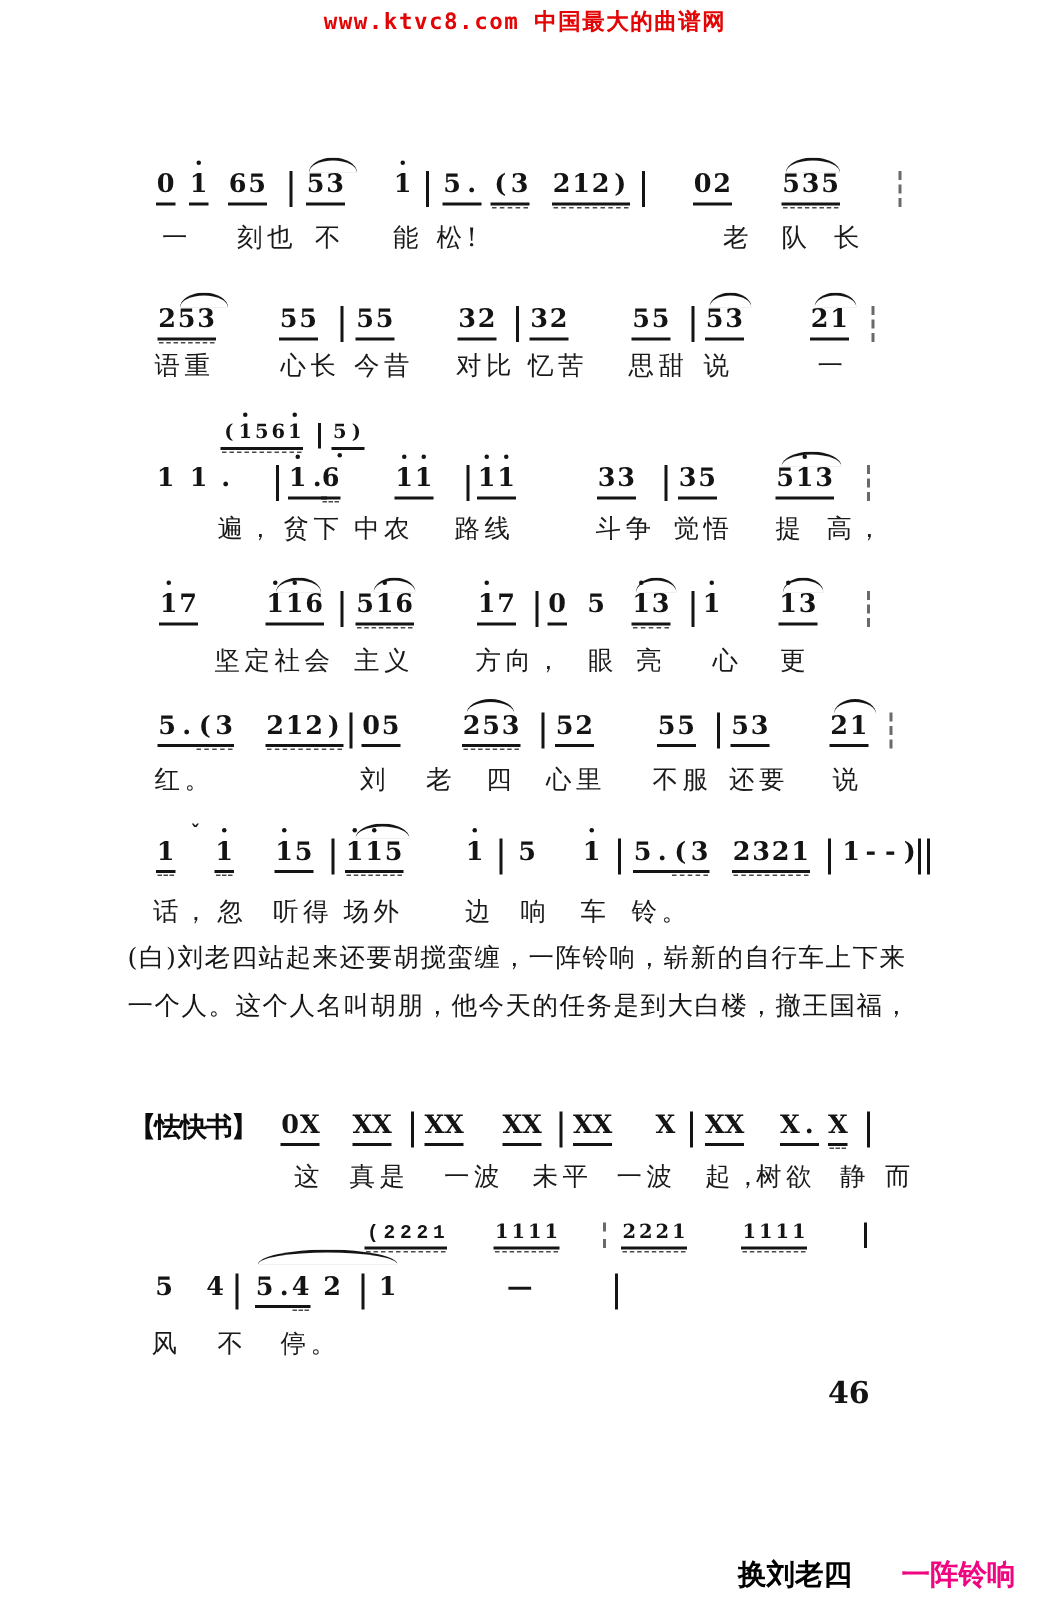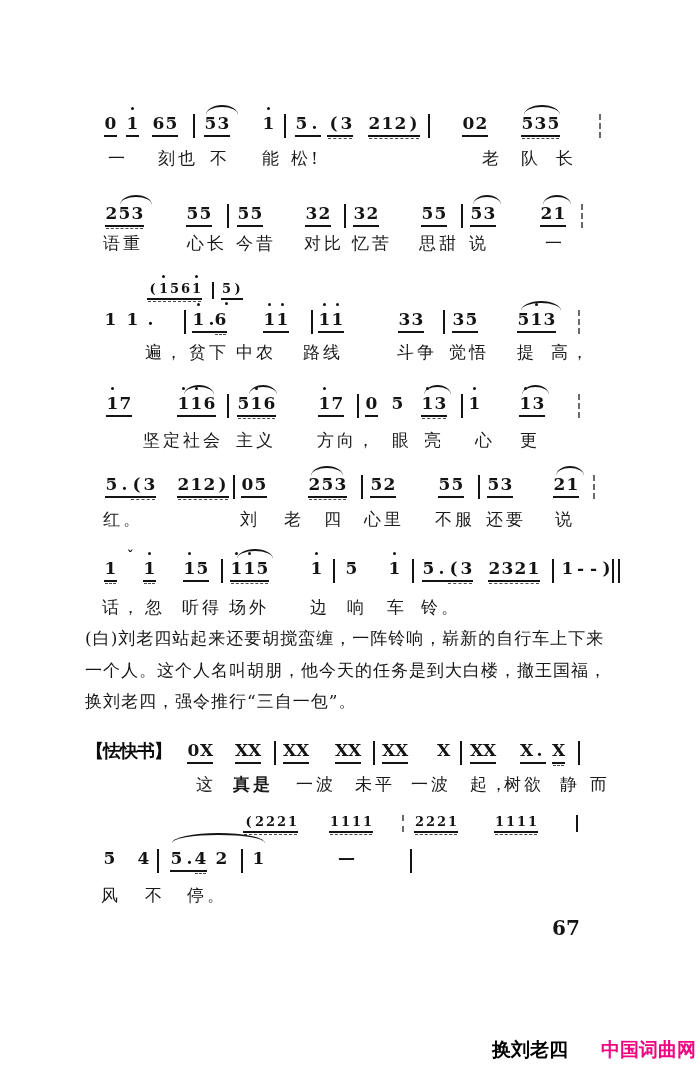--- a/index.html
+++ b/index.html
@@ -29,20 +29,21 @@
        letter-spacing:1px;white-space:nowrap;color:#161616;}
   .section-label{position:absolute;font:bold 18px "DejaVu Serif",serif;letter-spacing:-1px;color:#0c0c0c;}
   .page-number{position:absolute;left:552px;top:916px;font:bold 20px "DejaVu Serif",serif;}
   .footer-prefix{position:absolute;left:492px;top:1037px;font:bold 19px "DejaVu Sans",sans-serif;color:#000;}
   .footer-brand{position:absolute;left:601px;top:1037px;font:bold 19px "DejaVu Sans",sans-serif;}
 </style>
 </head>
 <body>
 
 <div id="page">
+  <div class="site" style="color: rgb(227, 5, 5);">www.ktvc8.com 中国最大的曲谱网</div>
   <div id="score">
       <span class="note u1" style="left: 104px; top: 113px;"><b>0</b></span>
       <span class="note u1" style="left: 126px; top: 113px;"><b class="da">1</b></span>
       <span class="note u1" style="left: 152px; top: 113px;"><b>6</b><b>5</b></span>
       <span class="barline " style="left: 193px; top: 114px;"></span>
       <span class="note u1" style="left: 204px; top: 113px;"><b>5</b><b>3</b></span>
       <span class="note" style="left: 262px; top: 113px;"><b class="da">1</b></span>
       <span class="barline " style="left: 284px; top: 114px;"></span>
       <span class="note u1" style="left: 295px; top: 113px;"><b>5</b><b>.</b></span>
       <span class="note u2" style="left: 327px; top: 113px;"><b>(</b><b>3</b><i class="ul2"></i></span>
@@ -192,29 +193,29 @@
       <span class="note u1" style="left: 335px; top: 740px;"><b>X</b><b>X</b></span>
       <span class="barline " style="left: 373px; top: 741px;"></span>
       <span class="note u1" style="left: 382px; top: 740px;"><b>X</b><b>X</b></span>
       <span class="note" style="left: 437px; top: 740px;"><b>X</b></span>
       <span class="barline " style="left: 460px; top: 741px;"></span>
       <span class="note u1" style="left: 470px; top: 740px;"><b>X</b><b>X</b></span>
       <span class="note u1" style="left: 520px; top: 740px;"><b>X</b><b>.</b></span>
       <span class="note u2" style="left: 552px; top: 740px;"><b>X</b><i class="ul2"></i></span>
       <span class="barline " style="left: 578px; top: 741px;"></span>
       <span class="lyric" style="left: 196px; top: 773px;">这</span>
-      <span class="lyric" style="left: 233px; top: 773px; font-weight: bold;">真是</span>
+      <span class="lyric" style="left: 233px; top: 773px;">真是</span>
       <span class="lyric" style="left: 296px; top: 773px;">一波</span>
       <span class="lyric" style="left: 355px; top: 773px;">未平</span>
       <span class="lyric" style="left: 411px; top: 773px;">一波</span>
       <span class="lyric" style="left: 470px; top: 773px;">起，</span>
       <span class="lyric" style="left: 504px; top: 773px;">树欲</span>
       <span class="lyric" style="left: 560px; top: 773px;">静</span>
       <span class="lyric" style="left: 590px; top: 773px;">而</span>
-      <span class="note small u2" style="left: 243px; top: 814px;"><b>(</b><b>2</b><b>2</b><b>2</b><b>1</b><i class="ul2"></i></span>
+      <span class="note small u2" style="left: 243px; top: 814px; font-family: Liberation Mono, monospace;"><b>(</b><b>2</b><b>2</b><b>2</b><b>1</b><i class="ul2"></i></span>
       <span class="note small u2" style="left: 329px; top: 814px;"><b>1</b><b>1</b><b>1</b><b>1</b><i class="ul2"></i></span>
       <span class="barline dbar small" style="left: 402px; top: 815px;"></span>
       <span class="note small u2" style="left: 414px; top: 814px;"><b>2</b><b>2</b><b>2</b><b>1</b><i class="ul2"></i></span>
       <span class="note small u2" style="left: 494px; top: 814px;"><b>1</b><b>1</b><b>1</b><b>1</b><i class="ul2"></i></span>
       <span class="barline  small" style="left: 576px; top: 815px;"></span>
       <span class="note" style="left: 103px; top: 848px;"><b>5</b></span>
       <span class="note" style="left: 137px; top: 848px;"><b>4</b></span>
       <span class="barline " style="left: 157px; top: 849px;"></span>
       <span class="note u1" style="left: 170px; top: 848px;"><b>5</b><b>.</b></span>
       <span class="note u2" style="left: 194px; top: 848px;"><b>4</b><i class="ul2"></i></span>
@@ -224,17 +225,16 @@
       <span class="note" style="left: 338px; top: 848px;"><b>—</b></span>
       <span class="barline " style="left: 410px; top: 849px;"></span>
       <span class="tie" style="left: 172px; top: 833px; width: 93px;"></span>
       <span class="lyric" style="left: 101px; top: 884px;">风</span>
       <span class="lyric" style="left: 145px; top: 884px;">不</span>
       <span class="lyric" style="left: 187px; top: 884px;">停。</span>
     </div>
   <div class="section-label" style="left: 86px; top: 739px;">【怯快书】</div>
   <div class="spoken-line" style="top: 659px;">一个人。这个人名叫胡朋，他今天的任务是到大白楼，撤王国福，</div>
   <div class="spoken-line" style="top: 627px;">(白)刘老四站起来还要胡搅蛮缠，一阵铃响，崭新的自行车上下来</div>
-  <div class="spoken-line" style="top: 690px;">换刘老四，强令推行“三自一包”。</div>
-  <div class="page-number">67</div>
+  <div class="page-number">46</div>
   <div class="footer-prefix">换刘老四</div>
-  <div class="footer-brand" style="color: rgb(240, 4, 127);">中国词曲网</div>
+  <div class="footer-brand" style="color: rgb(240, 4, 127);">一阵铃响</div>
 </div>
 
 </body></html>

